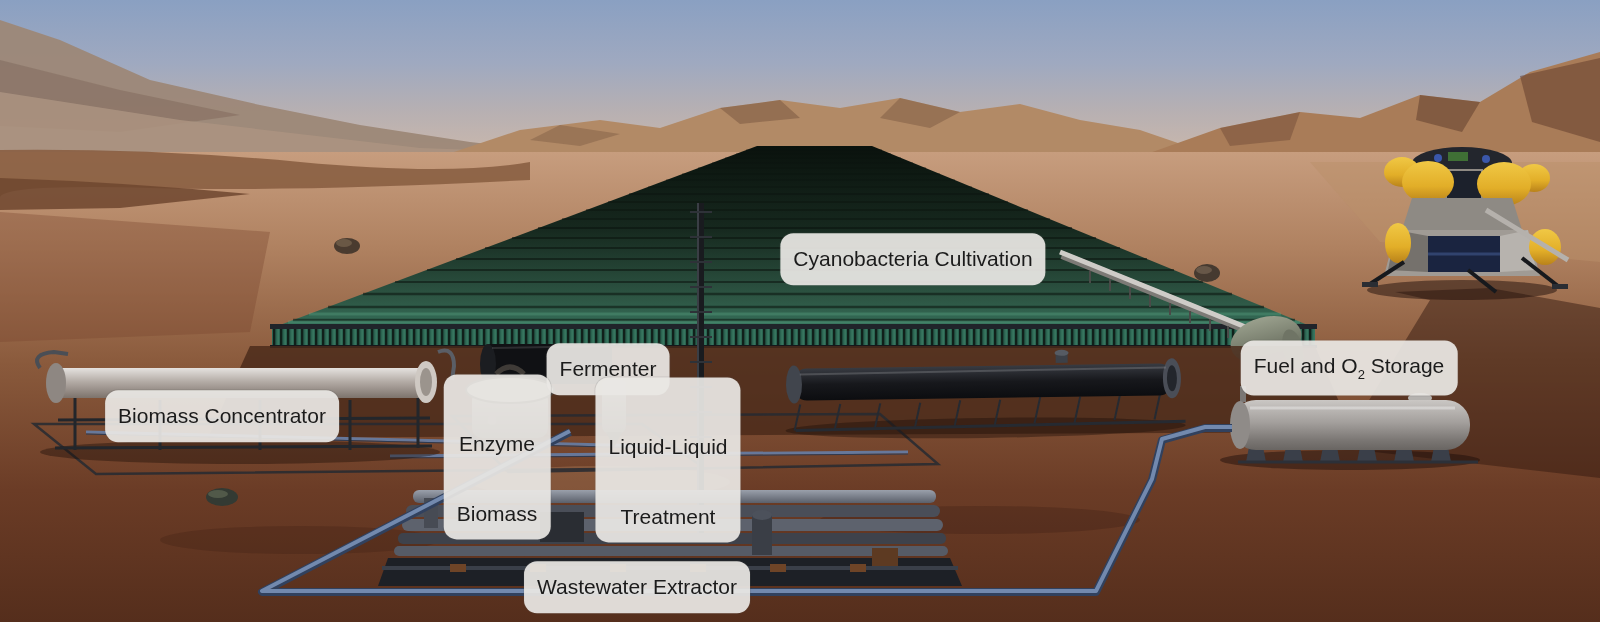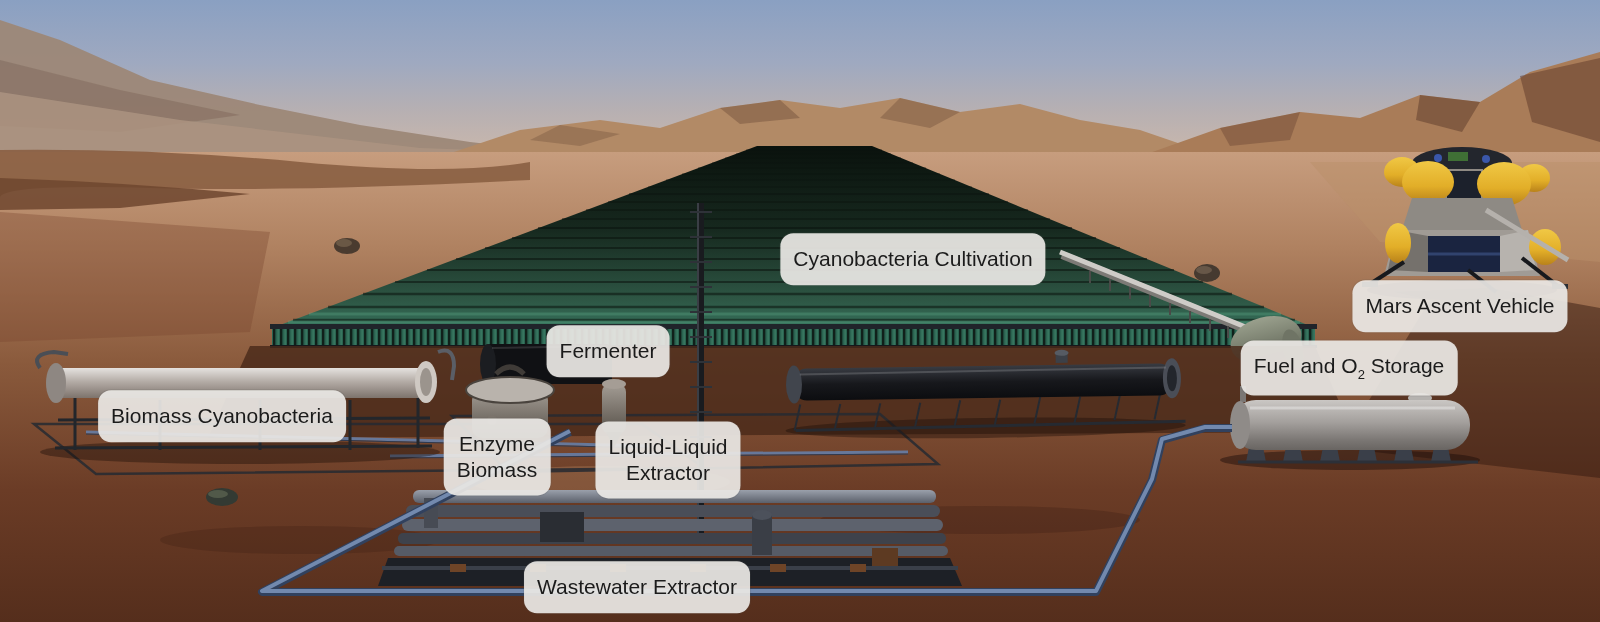--- a/index.html
+++ b/index.html
@@ -5,21 +5,21 @@
   html,body{margin:0;padding:0;background:#000;}
   #stage{position:relative;width:1600px;height:622px;overflow:hidden;
          font-family:"Liberation Sans", sans-serif;}
   #scene{position:absolute;left:0;top:0;}
   .label{position:absolute;transform:translate(-50%,-50%);
          background:rgba(233,231,228,0.93);color:#1b1b1b;
          font-size:21px;line-height:1.22;padding:13px 13px;border-radius:13px;
          white-space:nowrap;text-align:center;
          box-shadow:0 0 0 1px rgba(90,90,90,0.15);}
   .label sub{font-size:13px;}
-  .label .ln{display:block;}
+  .label .ln{display:block;margin-top:44px;}
 </style>
 </head>
 <body>
 
 <div id="stage">
 <svg id="scene" width="1600" height="622" viewBox="0 0 1600 622">
   <defs>
     <linearGradient id="sky" x1="0" y1="0" x2="0" y2="1">
       <stop offset="0" stop-color="#8aa0c2"></stop>
       <stop offset="0.35" stop-color="#9fa9c0"></stop>
@@ -332,26 +332,25 @@
 
   <g>
     <ellipse cx="222" cy="497" rx="16" ry="9" fill="#333a33"></ellipse>
     <ellipse cx="218" cy="494" rx="10" ry="4" fill="#59624f" opacity="0.8"></ellipse>
     <ellipse cx="347" cy="246" rx="13" ry="8" fill="#4a3b2f"></ellipse>
     <ellipse cx="344" cy="243" rx="8" ry="4" fill="#6a5845"></ellipse>
   </g>
 </svg>
 
   <div class="label" style="left:913px;top:259px">Cyanobacteria Cultivation</div>
-  <div class="label" style="left:1460px;top:306px">Mars Ascent Vehicle</div>
   <div class="label" style="left:1349px;top:368px"><span>Fuel and O</span><sub>2</sub><span> Storage</span></div>
-  <div class="label" style="left:222px;top:416px">Biomass Cyanobacteria</div>
-  <div class="label" style="left:608px;top:351px">Fermenter</div>
+  <div class="label" style="left:222px;top:416px">Biomass Concentrator</div>
+  <div class="label" style="left:608px;top:369px">Fermenter</div>
   <div class="label" style="left:497px;top:457px">
       <span class="ln">Enzyme</span>
       <span class="ln">Biomass</span>
     </div>
   <div class="label" style="left:668px;top:460px">
       <span class="ln">Liquid-Liquid</span>
-      <span class="ln">Extractor</span>
+      <span class="ln">Treatment</span>
     </div>
   <div class="label" style="left:637px;top:587px">Wastewater Extractor</div>
 </div>
 
 </body></html>

